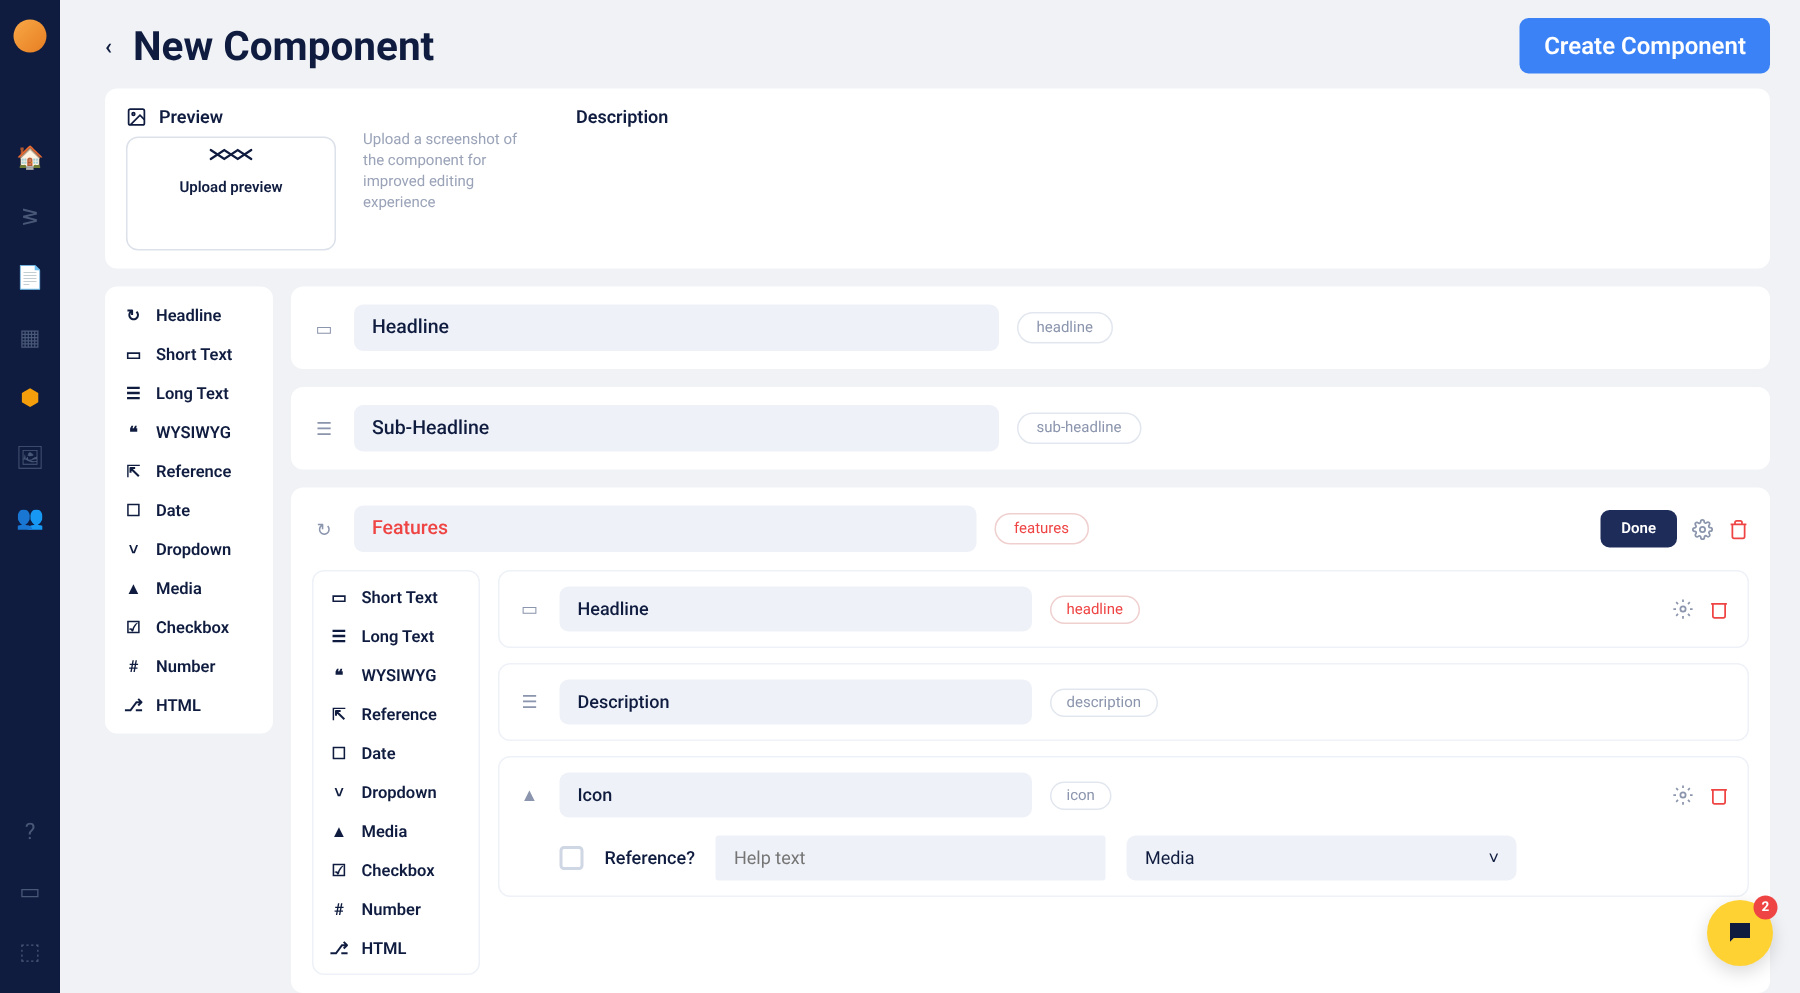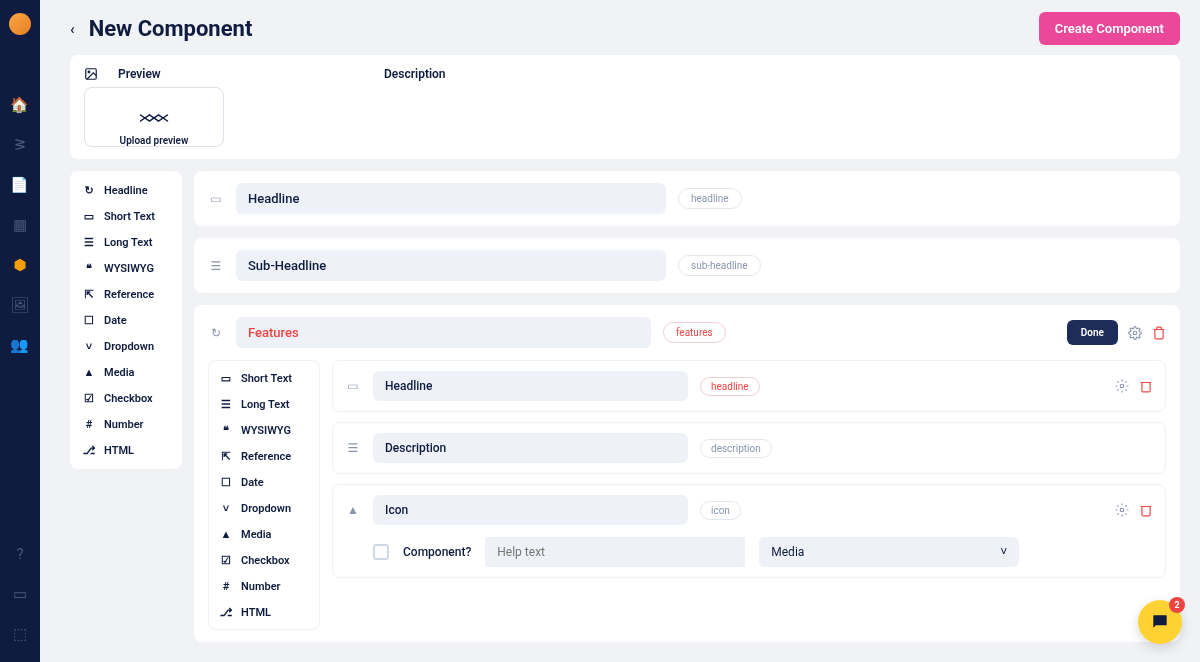--- a/index.html
+++ b/index.html
@@ -7,28 +7,28 @@
   .app{display:flex;height:662px}
   .nav-rail{width:40px;background:#0f1c3f;display:flex;flex-direction:column;align-items:center;padding-top:10px;gap:0}
   .nav-avatar{width:22px;height:22px;border-radius:50%;background:linear-gradient(135deg,#f9a847,#e67e22);margin-bottom:50px;margin-top:3px}
   .nav-icon{width:40px;height:40px;display:flex;align-items:center;justify-content:center;color:#4a5878;cursor:pointer;font-size:15px}
   .nav-icon.active{color:#f59e0b}
   .nav-spacer{flex:1}
   .main{flex:1;background:#f0f2f5;overflow-y:auto;padding:0 20px 40px 30px}
   .header{display:flex;align-items:center;justify-content:space-between;padding:12px 0 10px}
   .header-left{display:flex;align-items:center;gap:14px}
   .back-chevron{font-size:15px;color:#0f1c3f;cursor:pointer;font-weight:600}
-  .page-title{font-size:22px;font-weight:700;color:#0f1c3f}
-  .btn-primary{background:#ec4899;color:#fff;border:none;border-radius:6px;padding:9px 16px;font-size:13px;font-weight:600;cursor:pointer}
+  .page-title{font-size:27px;font-weight:700;color:#0f1c3f}
+  .btn-primary{background:#3b82f6;color:#fff;border:none;border-radius:6px;padding:9px 16px;font-size:16px;font-weight:600;cursor:pointer}
   .card{background:#fff;border-radius:8px;padding:12px 14px;margin-bottom:12px}
   .meta-row{display:flex;gap:20px}
   .preview-col{display:flex;gap:18px;flex:0 0 280px}
-  .preview-label-row{display:flex;align-items:center;gap:20px;color:#0f1c3f;font-size:12px;font-weight:600;margin-bottom:6px}
+  .preview-label-row{display:flex;align-items:center;gap:8px;color:#0f1c3f;font-size:12px;font-weight:600;margin-bottom:6px}
   .preview-label-row svg{width:14px;height:14px}
-  .upload-box{border:1px solid #dce1ea;border-radius:8px;width:140px;height:60px;display:flex;flex-direction:column;align-items:center;justify-content:flex-end;gap:6px;cursor:pointer}
+  .upload-box{border:1px solid #dce1ea;border-radius:8px;width:140px;height:76px;display:flex;flex-direction:column;align-items:center;justify-content:flex-start;gap:6px;cursor:pointer}
   .upload-box svg{width:36px;height:22px;stroke:#0f1c3f}
   .upload-text{font-size:10px;font-weight:600;color:#0f1c3f}
   .upload-hint{font-size:10px;color:#9aa3b8;line-height:1.4;padding-top:16px;max-width:110px}
   .desc-col{flex:1}
   .desc-input{width:100%;border:1px solid #3b82f6;border-radius:6px;padding:10px 12px;font-size:13px;color:#0f1c3f;outline:none;box-shadow:0 0 0 1px rgba(59,130,246,.15)}
   .remaining{font-size:11px;color:#9aa3b8;margin-top:8px}
   .builder{display:flex;gap:12px}
   .palette{width:112px;background:#fff;border-radius:8px;padding:6px 4px;align-self:flex-start}
   .palette-item{display:flex;align-items:center;gap:8px;padding:6px 8px;font-size:11px;font-weight:600;color:#0f1c3f;cursor:pointer;border-radius:4px}
   .palette-item svg,.palette-item .pi{width:14px;height:14px;flex-shrink:0}
@@ -107,20 +107,21 @@
               <span>Preview</span>
             </div>
             <div class="upload-box">
               <svg viewBox="0 0 48 28" fill="none" stroke="#0f1c3f" stroke-width="2">
                 <path d="M6 18 L18 10 L30 18 L42 10" stroke-linecap="round"></path>
                 <path d="M6 10 L18 18 L30 10 L42 18" stroke-linecap="round"></path>
               </svg>
               <span class="upload-text">Upload preview</span>
             </div>
           </div>
+          <div class="upload-hint">Upload a screenshot of the component for improved editing experience</div>
         </div>
         <div class="desc-col">
           <div class="preview-label-row">
               <span>Description</span>
             </div>
         </div>
       </div>
     </div>
 
     <div class="builder">
@@ -299,21 +300,21 @@
                       </span>
                     <span class="icon-btn red">
                         <svg viewBox="0 0 24 24" fill="none" stroke="currentColor" stroke-width="2">
                           <path d="M3 6h18M19 6v14a2 2 0 0 1-2 2H7a2 2 0 0 1-2-2V6"></path>
                         </svg>
                       </span>
                   </div>
                 </div>
                 <div class="config-row">
                   <span class="checkbox"></span>
-                  <span class="req-label">Component?</span>
+                  <span class="req-label">Reference?</span>
                   <input class="help-input" placeholder="Help text" style="">
                   <div class="type-select">
                     <span>Media</span>
                     <span>˅</span>
                   </div>
                 </div>
               </div>
             </div>
           </div>
         </div>

